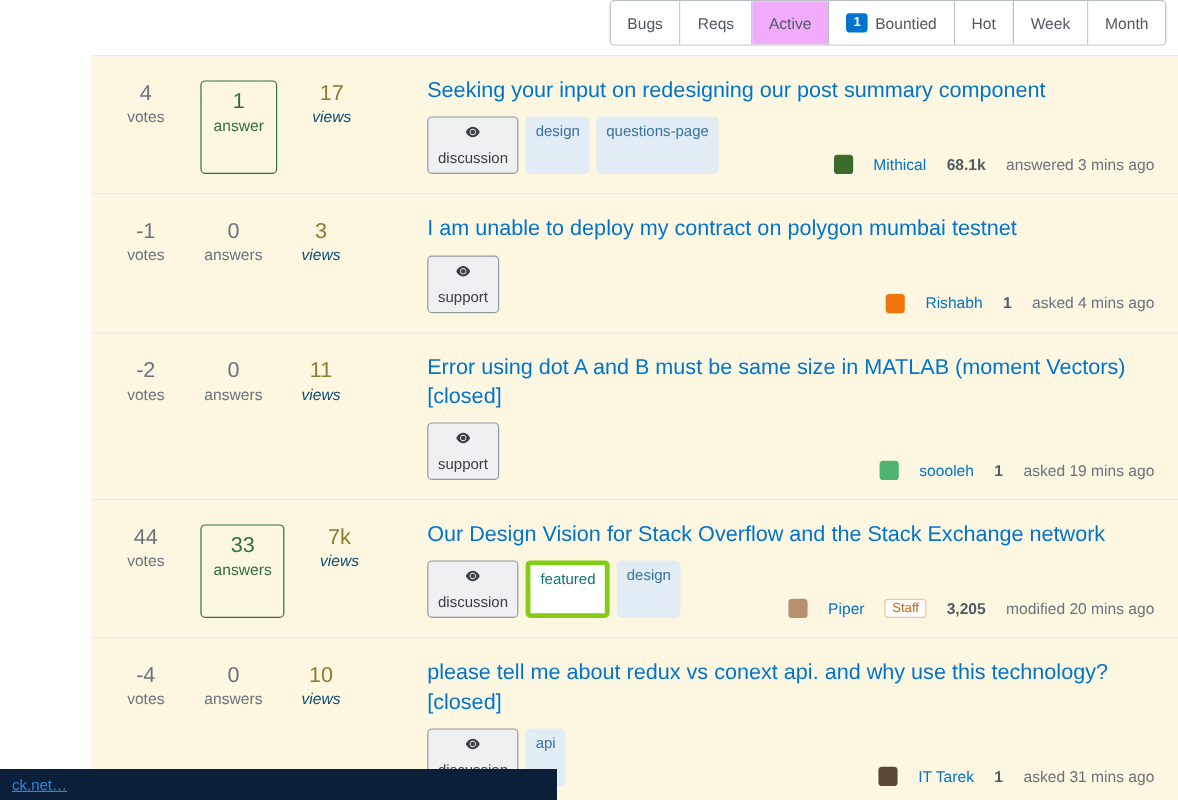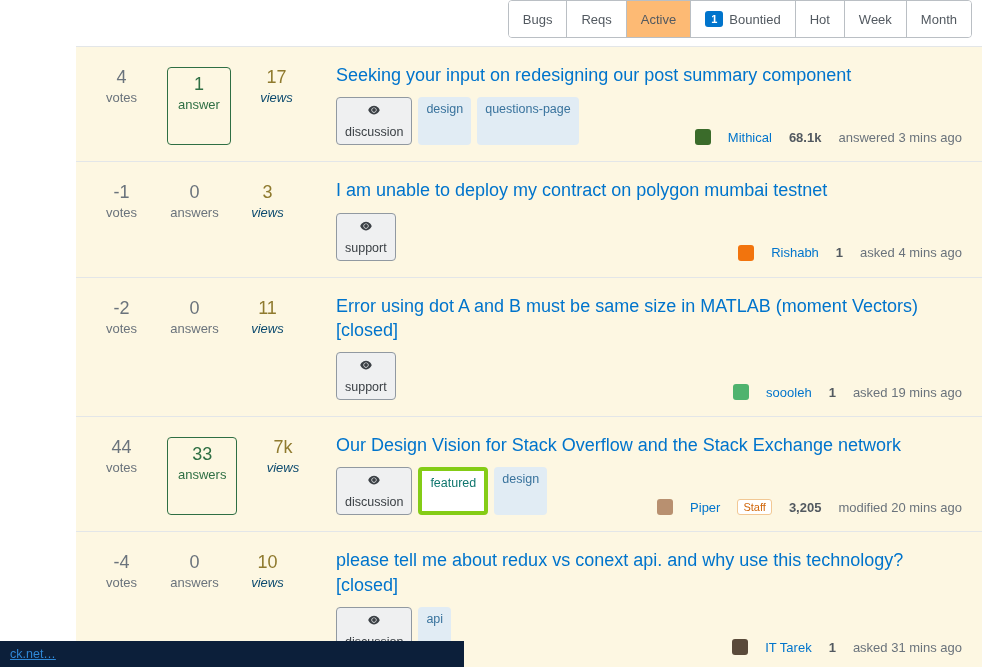--- a/index.html
+++ b/index.html
@@ -2,34 +2,34 @@
 <html><head>
 <meta charset="utf-8">
 <style>
 * { box-sizing: border-box; margin: 0; padding: 0; }
 body { font-family: -apple-system, BlinkMacSystemFont, "Segoe UI", Arial, sans-serif; background: #fff; color: #232629; font-size: 13px; }
 .container { width: 982px; padding-left: 44px; }
 .tabs-bar { display: flex; justify-content: flex-end; padding: 0 10px 8px 0; }
 .tabs { display: flex; border: 1px solid #babfc4; border-radius: 4px; overflow: hidden; }
 .tab { padding: 10px 14px; font-size: 13px; color: #525960; background: #fff; border-right: 1px solid #babfc4; cursor: pointer; display: flex; align-items: center; gap: 6px; }
 .tab:last-child { border-right: none; }
-.tab.active { background: #fdba74; }
+.tab.active { background: #f0abfc; }
 .tab .badge { background: #0074cc; color: #fff; border-radius: 3px; padding: 2px 6px; font-size: 11px; font-weight: bold; }
 .questions { border-top: 1px solid #e3e6e8; margin-top: 0; margin-left: 32px; }
 .question { display: flex; padding: 16px 10px 16px 0; border-bottom: 1px solid #e3e6e8; background: #fdf7e2; }
 .stats { display: flex; gap: 18px; width: 260px; padding-left: 18px; justify-content: flex-start; flex-shrink: 0; padding-top: 4px; }
 .stat { text-align: center; min-width: 55px; }
 .stat .num { font-size: 18px; color: #6a737c; }
 .stat .lbl { font-size: 13px; color: #6a737c; margin-top: 2px; }
 .stat.views .num { color: #8f7a2e; }
 .stat.views .lbl { color: #0c4a6e; font-style: italic; }
 .ans-box { border: 1px solid #2f6f44; border-radius: 4px; padding: 6px 10px; min-width: 60px; }
 .ans-box .num { color: #2f6f44; }
 .ans-box .lbl { color: #2f6f44; }
-.content { flex: 1; padding-right: 10px; }
+.content { flex: 1; padding-right: 10px; margin-left: 20px; }
 .title { font-size: 18px; color: #0074cc; line-height: 1.35; margin-bottom: 10px; cursor: pointer; }
 .meta-row { display: flex; justify-content: space-between; align-items: flex-end; flex-wrap: wrap; gap: 8px; }
 .tags { display: flex; gap: 6px; flex-wrap: wrap; }
 .tag { font-size: 12.5px; padding: 5px 8px; border-radius: 4px; background: #e1ecf4; color: #39739d; cursor: pointer; display: inline-flex; align-items: center; gap: 5px; flex-direction: column; }
 .tag.req { background: #eff0f1; color: #3b4045; border: 1px solid #9199a1; }
 .tag.featured { background: #fff; color: #0f766e; border: 4px solid #84cc16; }
 .eye-icon { width: 14px; height: 14px; }
 .user-info { display: flex; align-items: center; gap: 17px; font-size: 13px; color: #6a737c; }
 .avatar { width: 16px; height: 16px; border-radius: 3px; display: inline-block; }
 .user-name { color: #0074cc; cursor: pointer; }

